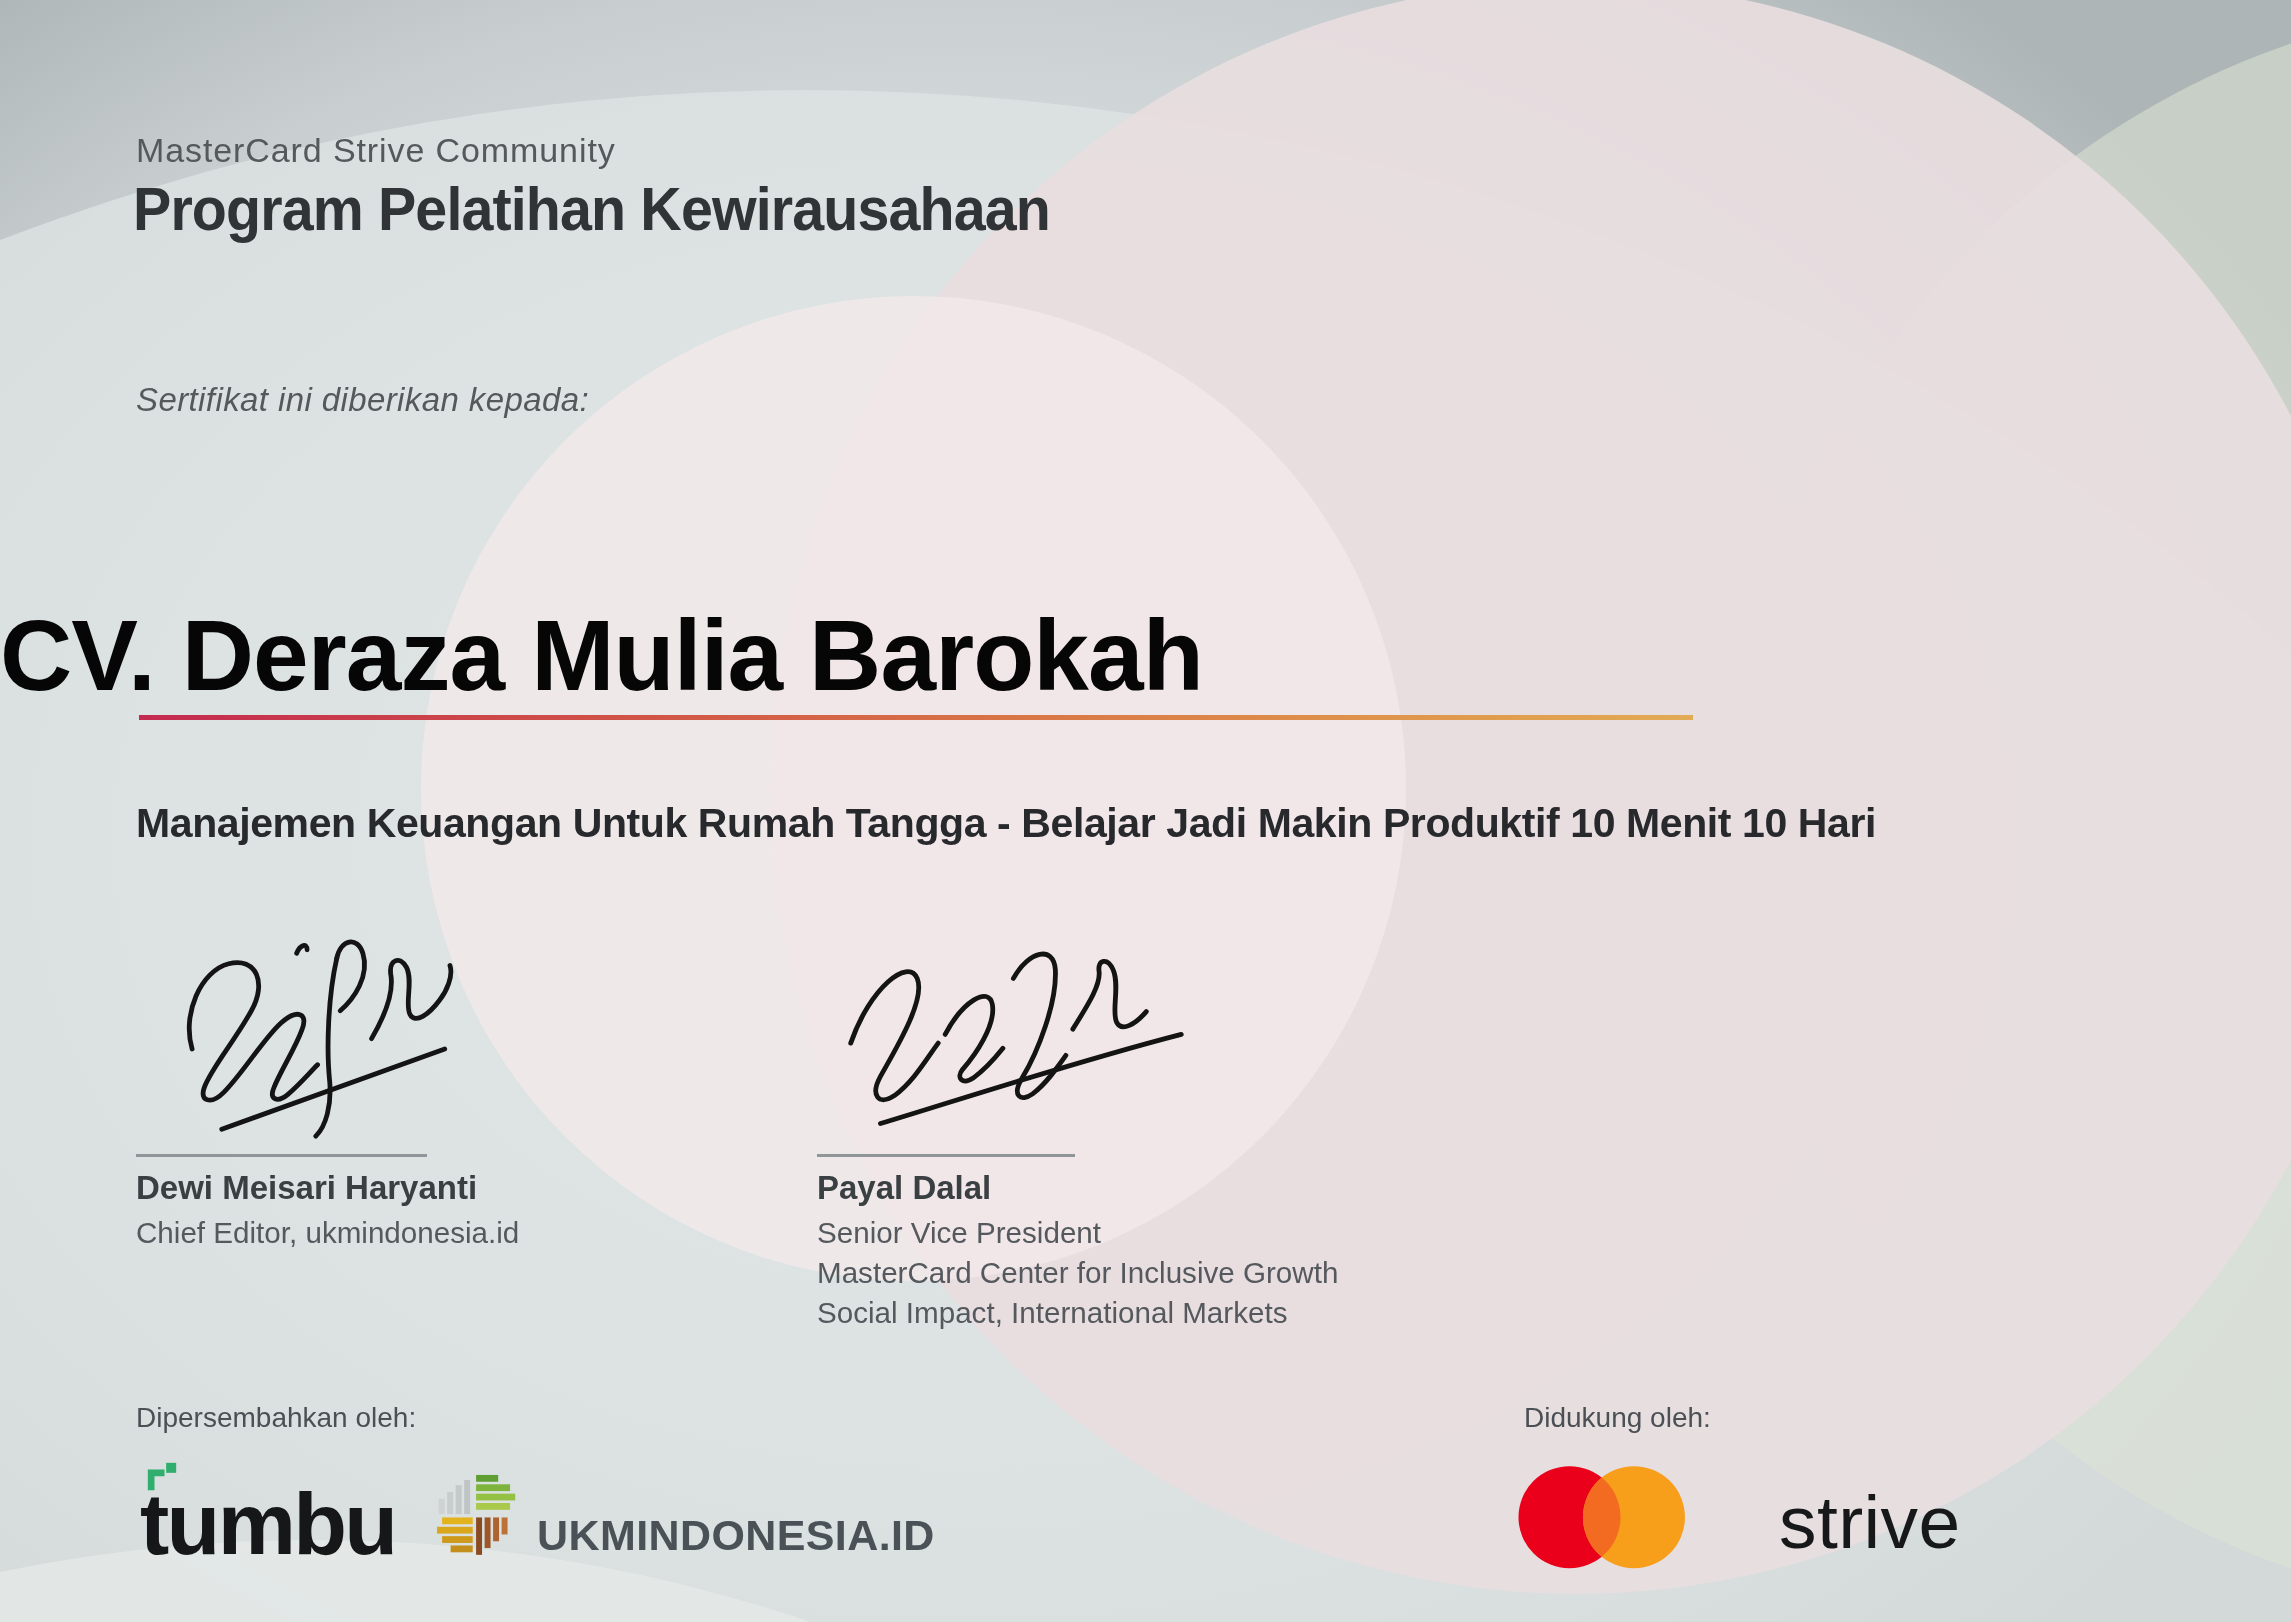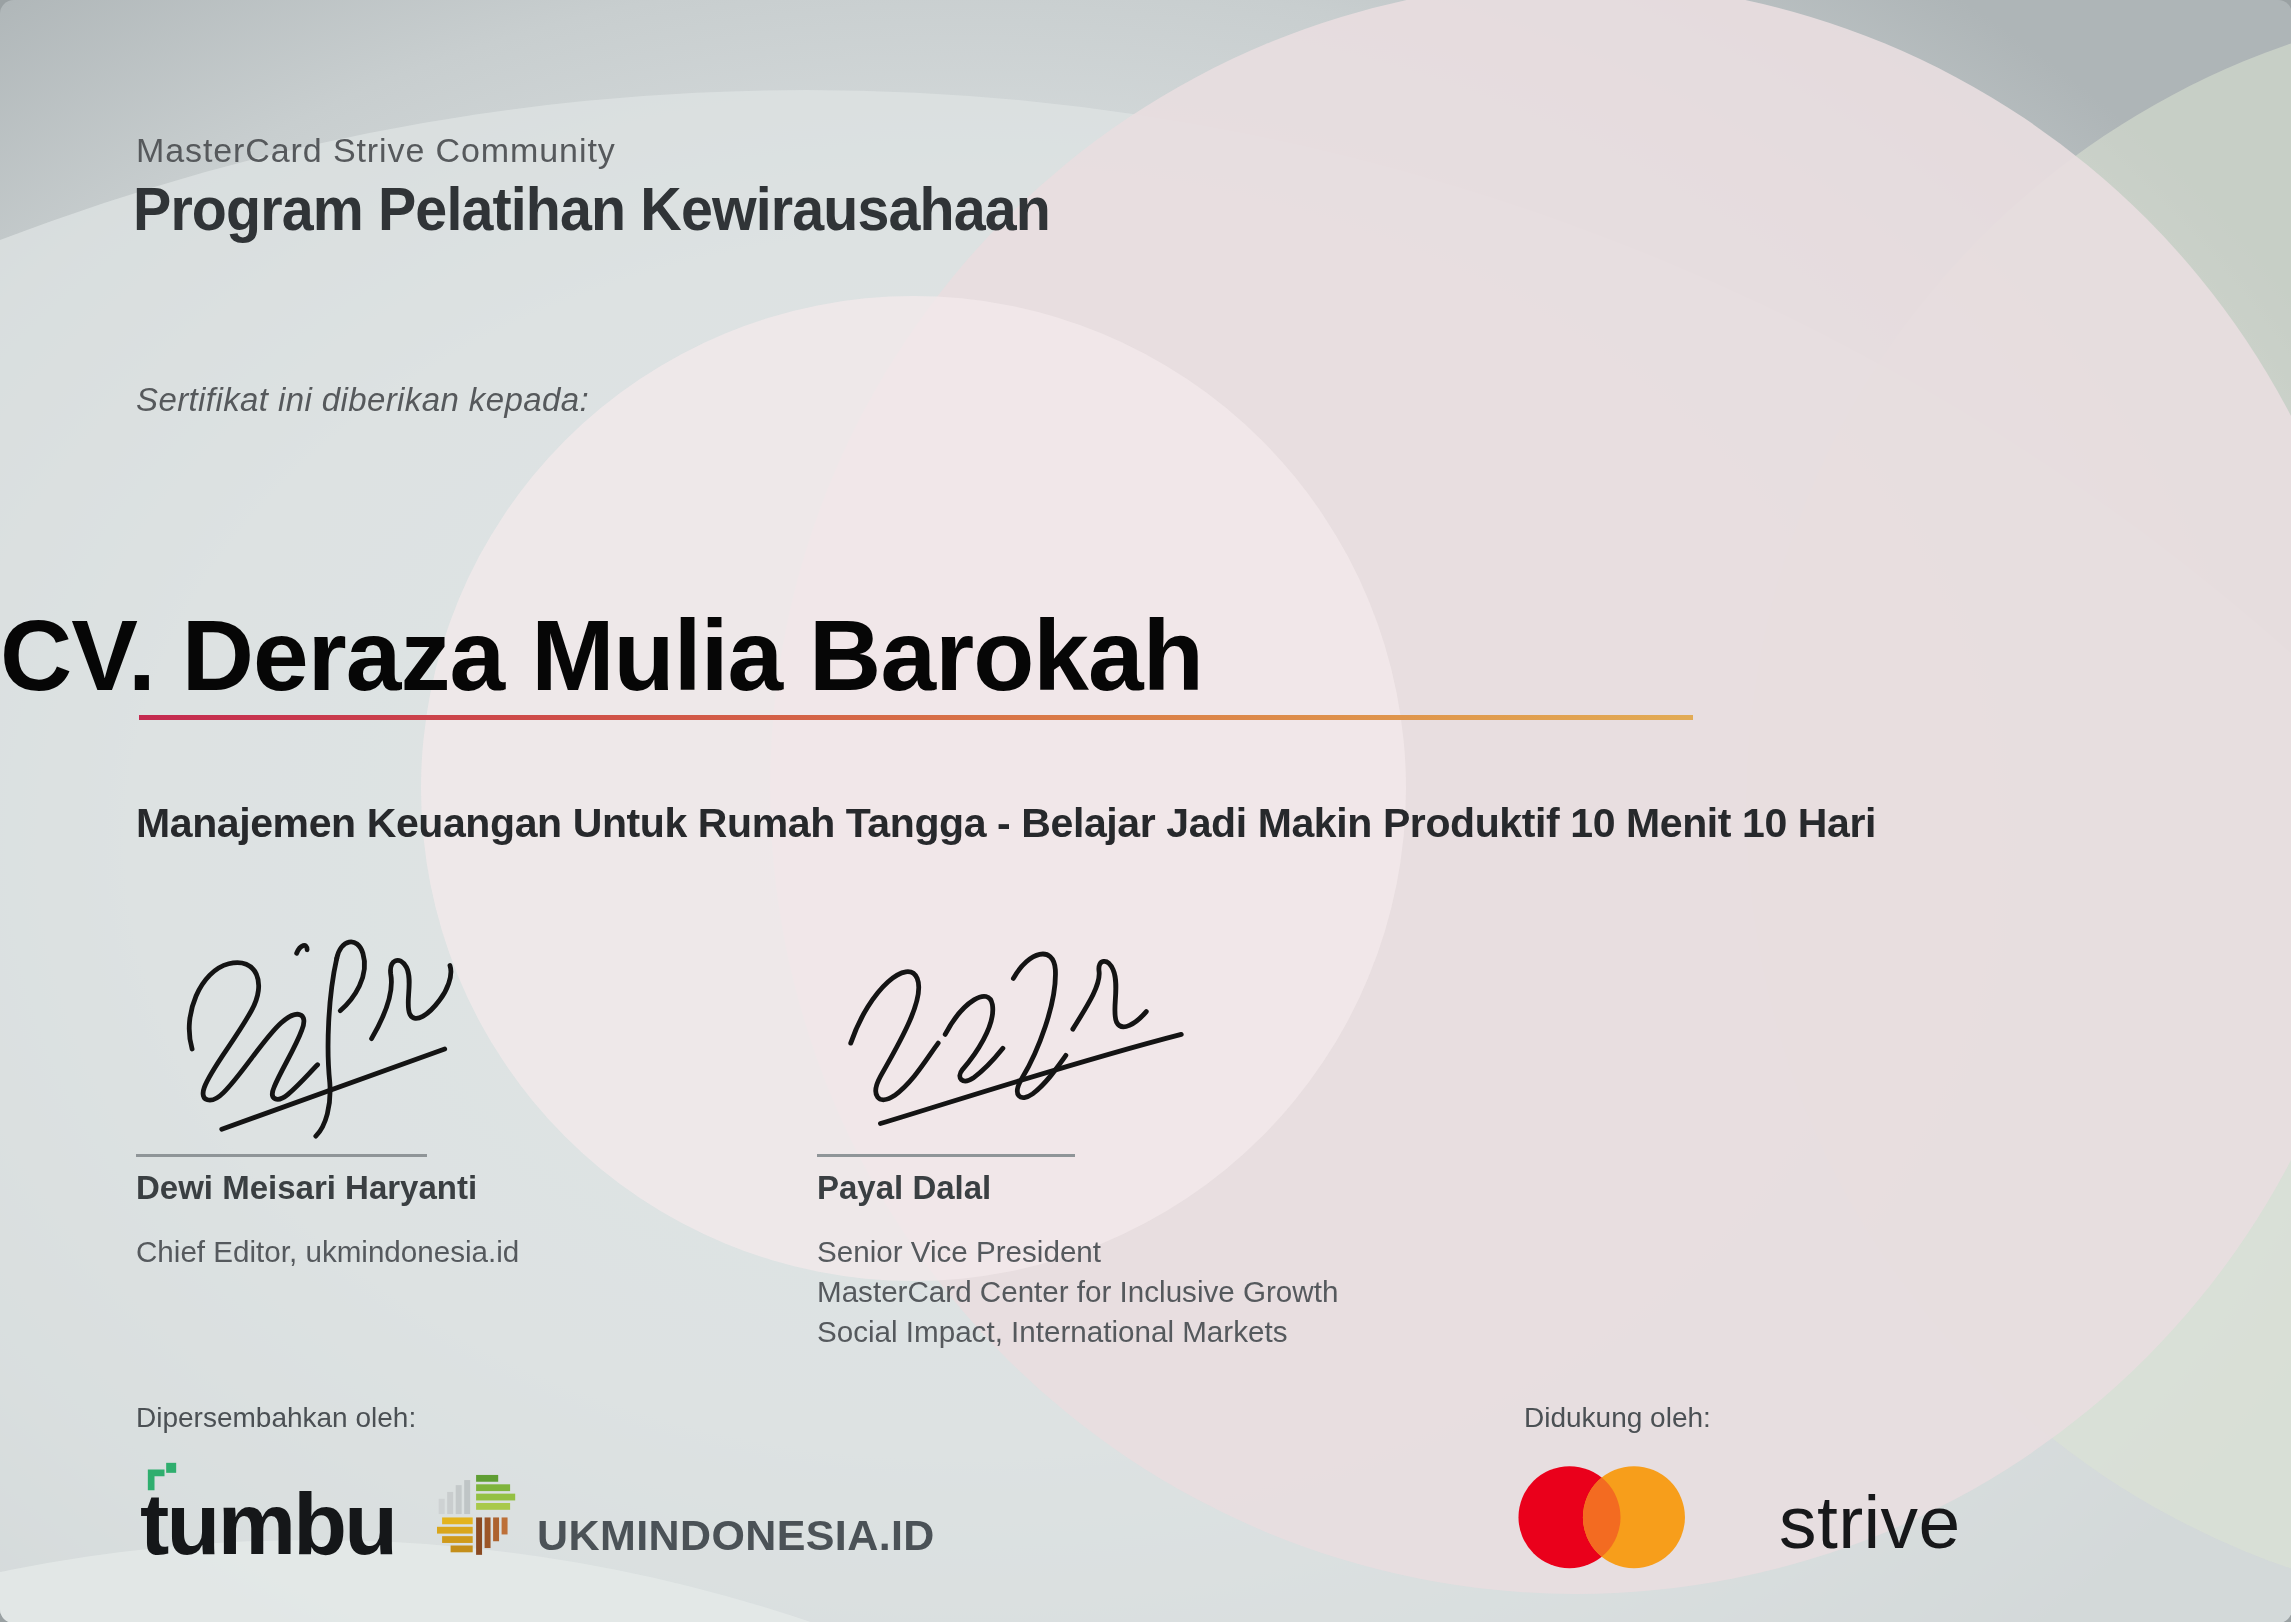--- a/index.html
+++ b/index.html
@@ -2,21 +2,20 @@
 <html style="font-size:14.3px"><head>
 <meta charset="utf-8">
 <style>
   html,body{margin:0;padding:0;background:#9aa1a3;}
   .certificate{
     position:relative;
     width:2292px;height:1623px;
     overflow:hidden;
     font-family:"Liberation Sans", sans-serif;
     background:radial-gradient(ellipse 1522px 1119px at 42% 52%, #e3e7e7 0%, #dadfe0 52%, #c8cecf 78%, #aeb5b7 100%);
-    border-radius:14px;
   }
   .bg{position:absolute;border-radius:50%;pointer-events:none;}
   .bg-light-big{left:-1433px;top:90px;width:4478px;height:4478px;background:rgba(222,227,227,0.78);}
   .bg-green-right{left:1746px;top:0px;width:1612px;height:1612px;background:rgba(221,227,211,0.55);}
   .bg-pink-right{left:770px;top:-18px;width:1612px;height:1612px;background:rgba(232,221,224,0.92);}
   .bg-pink-left{left:421px;top:296px;width:985px;height:985px;background:rgba(244,234,235,0.72);}
   .bg-light-bottom{left:-1236px;top:1540px;width:3099px;height:3099px;background:rgba(229,234,233,0.8);}
 
   .abs{position:absolute;line-height:1;}
   .label-program{left:136px;top:133px;font-size:34px;color:#56595c;letter-spacing:0.9px;}
@@ -30,21 +29,21 @@
 
   .sig-svg{position:absolute;}
   .sig1-svg{left:166px;top:922px;}
   .sig2-svg{left:828px;top:931px;}
   .sig-line{position:absolute;height:2.7px;background:#8f9598;}
   .sig-line1{left:136px;top:1154px;width:291px;}
   .sig-line2{left:817px;top:1154px;width:258px;}
   .sig-name{position:absolute;font-size:33px;font-weight:700;color:#3a3f42;}
   .sig1-name{left:136px;top:1169px;}
   .sig2-name{left:817px;top:1169px;}
-  .sig-roles{position:absolute;font-size:29.6px;color:#55595d;line-height:1.36;margin-top:19px;}
+  .sig-roles{position:absolute;font-size:29.6px;color:#55595d;line-height:1.36;}
   .sig1-roles{left:136px;top:1213px;}
   .sig2-roles{left:817px;top:1213px;}
 
   .label-presented{left:136px;top:1404px;font-size:28px;color:#4b5054;}
   .label-supported{left:1524px;top:1404px;font-size:28px;color:#4b5054;text-align:right;}
 
   .tumbu-icon{left:147px;top:1462px;}
   .tumbu-text{left:140px;top:1480px;font-size:88px;font-weight:700;letter-spacing:-2.7px;color:#151719;}
   .ukm-icon{left:437px;top:1473px;}
   .ukm-text{left:537px;top:1514px;font-size:43px;font-weight:700;color:#4b5257;letter-spacing:0.4px;}

